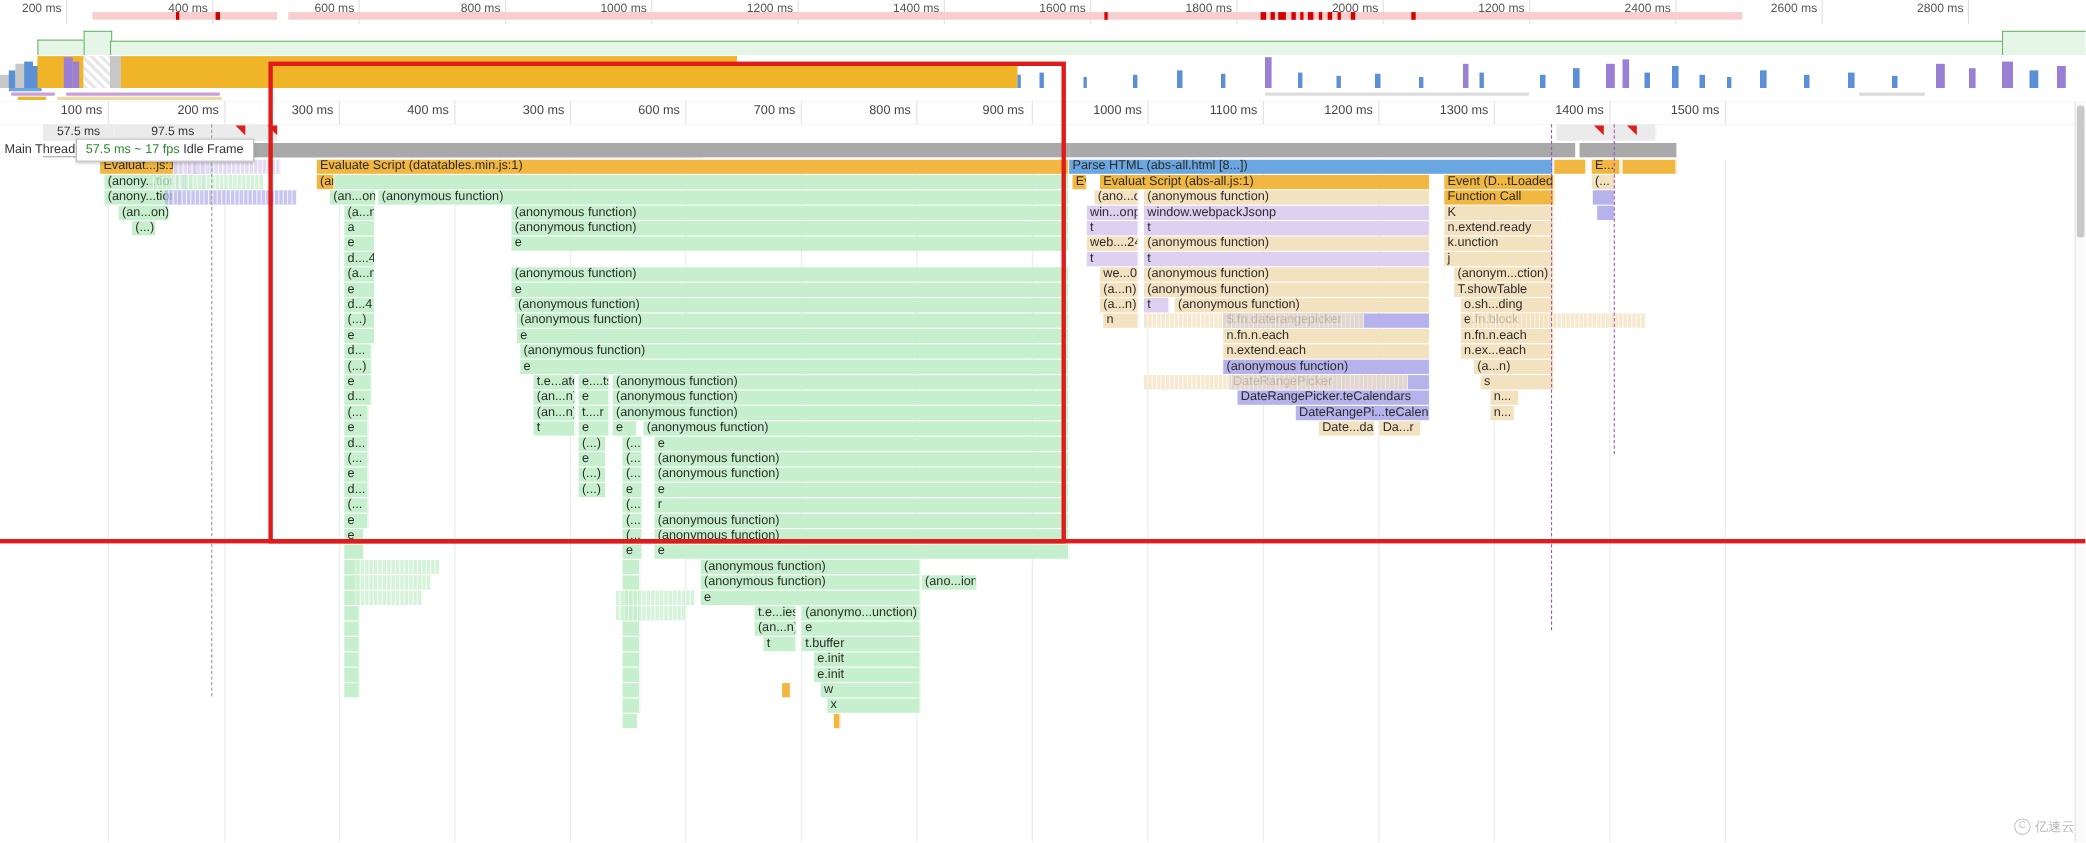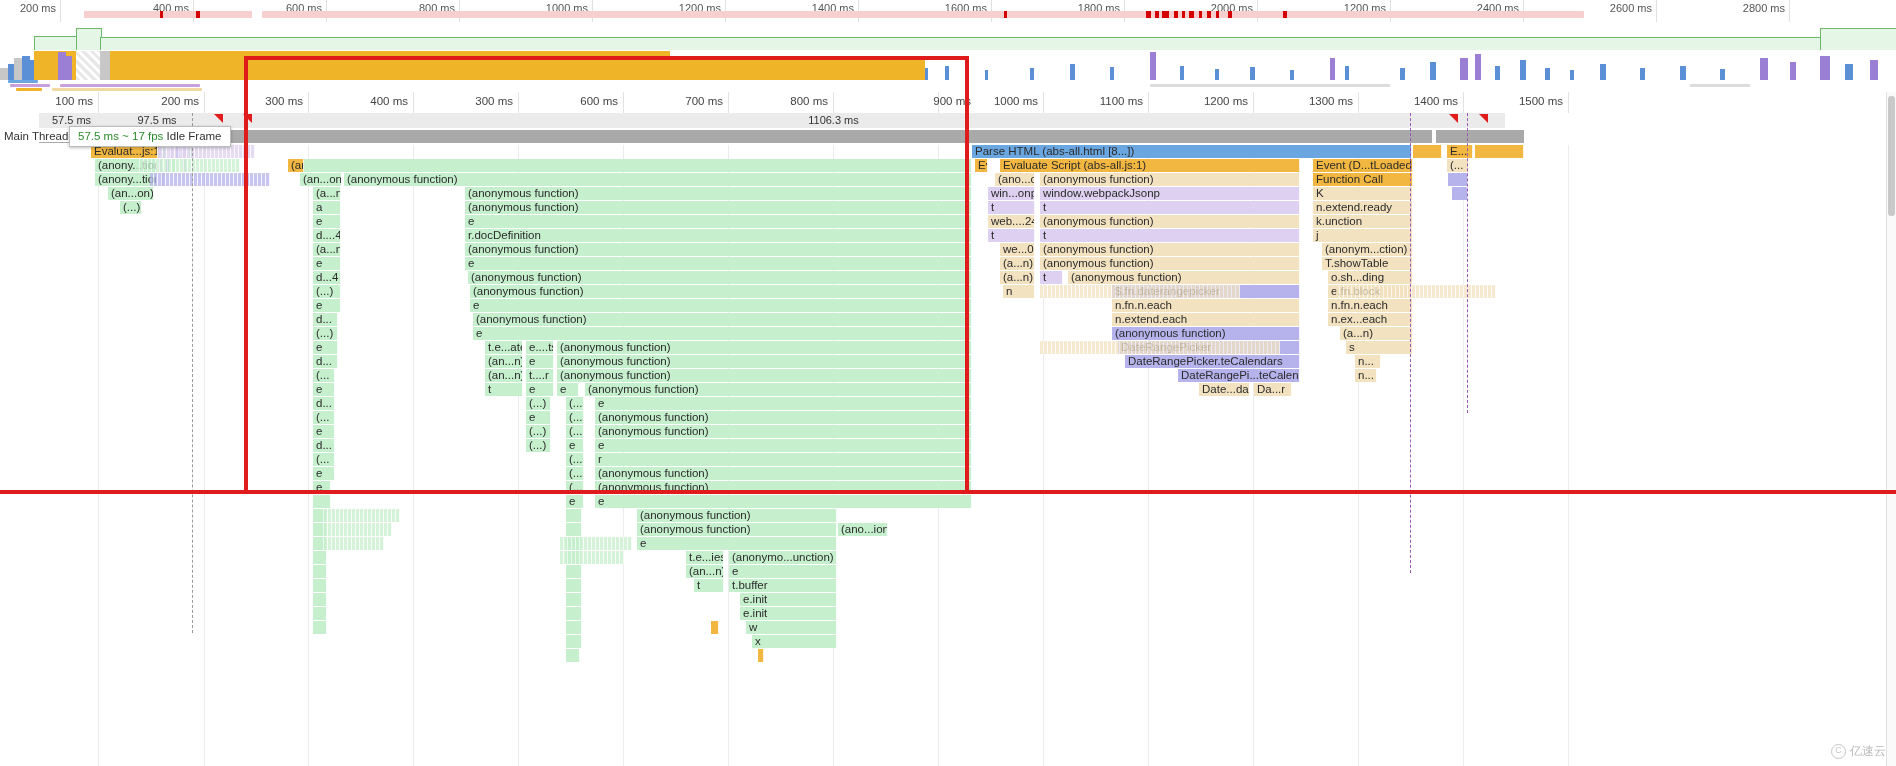--- a/index.html
+++ b/index.html
@@ -180,41 +180,40 @@
     <div class="tlab" style="left: 413px;">400 ms</div>
     <div class="tick" style="left: 518px;"></div>
     <div class="tlab" style="left: 518px;">300 ms</div>
     <div class="tick" style="left: 623px;"></div>
     <div class="tlab" style="left: 623px;">600 ms</div>
     <div class="tick" style="left: 728px;"></div>
     <div class="tlab" style="left: 728px;">700 ms</div>
     <div class="tick" style="left: 833px;"></div>
     <div class="tlab" style="left: 833px;">800 ms</div>
     <div class="tick" style="left: 938px;"></div>
-    <div class="tlab" style="left: 976px;">900 ms</div>
+    <div class="tlab" style="left: 936px;">900 ms</div>
     <div class="tick" style="left: 1043px;"></div>
     <div class="tlab" style="left: 1043px;">1000 ms</div>
     <div class="tick" style="left: 1148px;"></div>
     <div class="tlab" style="left: 1148px;">1100 ms</div>
     <div class="tick" style="left: 1253px;"></div>
     <div class="tlab" style="left: 1253px;">1200 ms</div>
     <div class="tick" style="left: 1358px;"></div>
     <div class="tlab" style="left: 1358px;">1300 ms</div>
     <div class="tick" style="left: 1463px;"></div>
     <div class="tlab" style="left: 1463px;">1400 ms</div>
     <div class="tick" style="left: 1568px;"></div>
     <div class="tlab" style="left: 1568px;">1500 ms</div>
   </div>
 
 <div id="framebar">
     <div class="frame" style="left: 39px; width: 65px;">57.5 ms</div>
     <div class="frame" style="left: 104px; width: 106px;">97.5 ms</div>
     <div class="frame" style="left: 210px; width: 20px;"></div>
     <div class="frame" style="left: 230px; width: 22px;"></div>
-    <div class="frame" style="left: 252px; width: 1163px;">1106.3 ms</div>
     <div class="frame" style="left: 1415px; width: 52px;"></div>
     <div class="frame" style="left: 1467px; width: 38px;"></div>
   </div>
 <div class="warnTri" style="left:214px;top:114px;"></div>
 <div class="warnTri" style="left:243px;top:114px;"></div>
 <div class="warnTri" style="left:1449px;top:114px;"></div>
 <div class="warnTri" style="left:1479px;top:114px;"></div>
 
 <div id="threadrow">
   <div class="threadband" style="left:39px;width:600px;"></div>
@@ -244,33 +243,34 @@
     <div class="vline" style="left: 1358px;"></div>
     <div class="vline" style="left: 1463px;"></div>
     <div class="vline" style="left: 1568px;"></div>
     <div class="bar c-eval" style="left: 91px; top: 0px; width: 67px;">Evaluat...js:1)</div>
     <div class="bar c-sys" style="left: 158px; top: 0px; width: 3px;"></div>
     <div class="bar c-js" style="left: 162px; top: 0px; width: 3px;"></div>
     <div class="bar c-sys" style="left: 170px; top: 0px; width: 4px;"></div>
     <div class="bar c-sys2" style="left: 176px; top: 0px; width: 3px;"></div>
     <div class="bar c-sys" style="left: 182px; top: 0px; width: 5px;"></div>
     <div class="bar c-js" style="left: 189px; top: 0px; width: 2px;"></div>
+    <div class="bar c-eval" style="left: 288px; top: 0px; width: 684px;">Evaluate Script (datatables.min.js:1)</div>
     <div class="bar c-parse" style="left: 972px; top: 0px; width: 440px;">Parse HTML (abs-all.html [8...])</div>
     <div class="bar c-eval" style="left: 1413px; top: 0px; width: 29px;"></div>
     <div class="bar c-eval" style="left: 1447px; top: 0px; width: 26px;">E...</div>
     <div class="bar c-eval" style="left: 1475px; top: 0px; width: 49px;"></div>
     <div class="bar c-js" style="left: 95px; top: 14px; width: 62px;">(anony...tion)</div>
     <div class="bar c-sys" style="left: 159px; top: 14px; width: 2px;"></div>
     <div class="bar c-sys2" style="left: 166px; top: 14px; width: 3px;"></div>
     <div class="bar c-js" style="left: 172px; top: 14px; width: 3px;"></div>
     <div class="bar c-sys" style="left: 183px; top: 14px; width: 4px;"></div>
     <div class="bar c-eval" style="left: 288px; top: 14px; width: 16px;">(anonymous function)</div>
     <div class="bar c-js" style="left: 304px; top: 14px; width: 668px;"></div>
     <div class="bar c-eval" style="left: 975px; top: 14px; width: 13px;">Eval...s:1)</div>
-    <div class="bar c-eval" style="left: 1000px; top: 14px; width: 300px;">Evaluate Script (abs-all.js:1)</div>
+    <div class="bar c-eval" style="left: 1000px; top: 14px; width: 300px;">Evaluat Script (abs-all.js:1)</div>
     <div class="bar c-eval" style="left: 1313px; top: 14px; width: 100px;">Event (D...tLoaded)</div>
     <div class="bar c-js2" style="left: 1447px; top: 14px; width: 22px;">(...</div>
     <div class="bar c-js" style="left: 95px; top: 28px; width: 62px;">(anony...tion)</div>
     <div class="bar c-sys" style="left: 161px; top: 28px; width: 2px;"></div>
     <div class="bar c-js" style="left: 300px; top: 28px; width: 42px;">(an...on)</div>
     <div class="bar c-js" style="left: 344px; top: 28px; width: 628px;">(anonymous function)</div>
     <div class="bar c-js2" style="left: 995px; top: 28px; width: 40px;">(ano...on)</div>
     <div class="bar c-js2" style="left: 1040px; top: 28px; width: 260px;">(anonymous function)</div>
     <div class="bar c-eval" style="left: 1313px; top: 28px; width: 100px;">Function Call</div>
     <div class="bar c-sys2" style="left: 1448px; top: 28px; width: 20px;"></div>
@@ -286,21 +286,20 @@
     <div class="bar c-js" style="left: 465px; top: 56px; width: 507px;">(anonymous function)</div>
     <div class="bar c-sys" style="left: 988px; top: 56px; width: 47px;">t</div>
     <div class="bar c-sys" style="left: 1040px; top: 56px; width: 260px;">t</div>
     <div class="bar c-js2" style="left: 1313px; top: 56px; width: 100px;">n.extend.ready</div>
     <div class="bar c-js" style="left: 313px; top: 70px; width: 28px;">e</div>
     <div class="bar c-js" style="left: 465px; top: 70px; width: 507px;">e</div>
     <div class="bar c-js2" style="left: 988px; top: 70px; width: 47px;">web....24</div>
     <div class="bar c-js2" style="left: 1040px; top: 70px; width: 260px;">(anonymous function)</div>
     <div class="bar c-js2" style="left: 1313px; top: 70px; width: 100px;">k.unction</div>
     <div class="bar c-js" style="left: 313px; top: 84px; width: 28px;">d....4</div>
-    <div class="bar c-js" style="left: 465px; top: 84px; width: 507px;">r.docDefinition</div>
     <div class="bar c-sys" style="left: 988px; top: 84px; width: 47px;">t</div>
     <div class="bar c-sys" style="left: 1040px; top: 84px; width: 260px;">t</div>
     <div class="bar c-js2" style="left: 1313px; top: 84px; width: 100px;">j</div>
     <div class="bar c-js" style="left: 313px; top: 98px; width: 28px;">(a...n)</div>
     <div class="bar c-js" style="left: 465px; top: 98px; width: 507px;">(anonymous function)</div>
     <div class="bar c-js2" style="left: 1000px; top: 98px; width: 35px;">we...0</div>
     <div class="bar c-js2" style="left: 1040px; top: 98px; width: 260px;">(anonymous function)</div>
     <div class="bar c-js2" style="left: 1322px; top: 98px; width: 91px;">(anonym...ction)</div>
     <div class="bar c-js" style="left: 313px; top: 112px; width: 28px;">e</div>
     <div class="bar c-js" style="left: 465px; top: 112px; width: 507px;">e</div>

